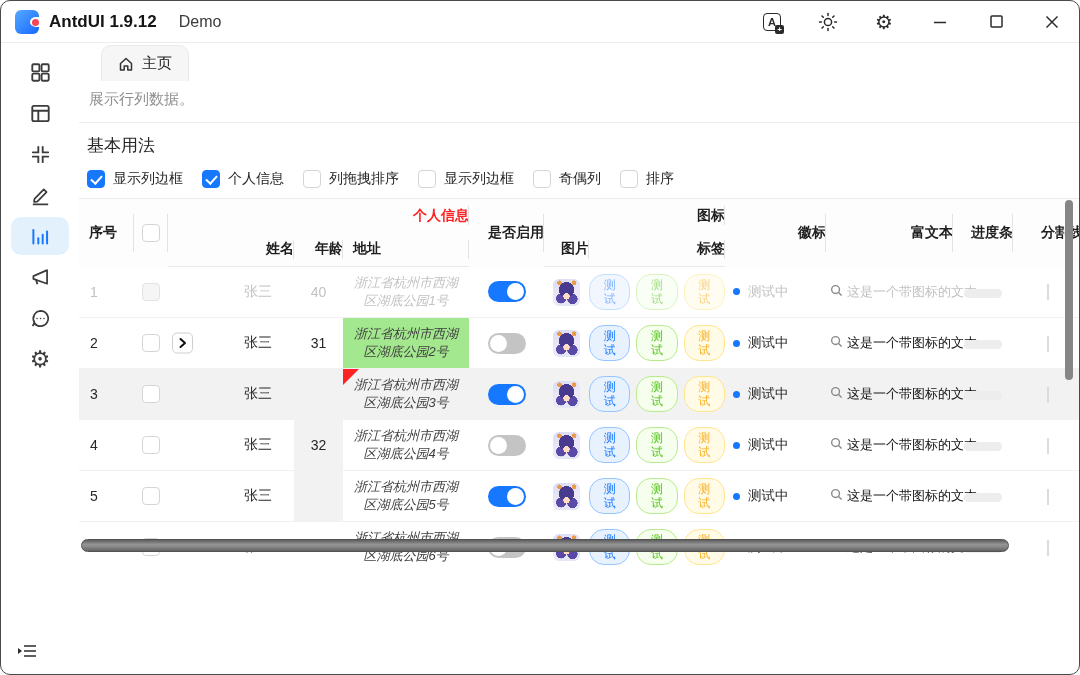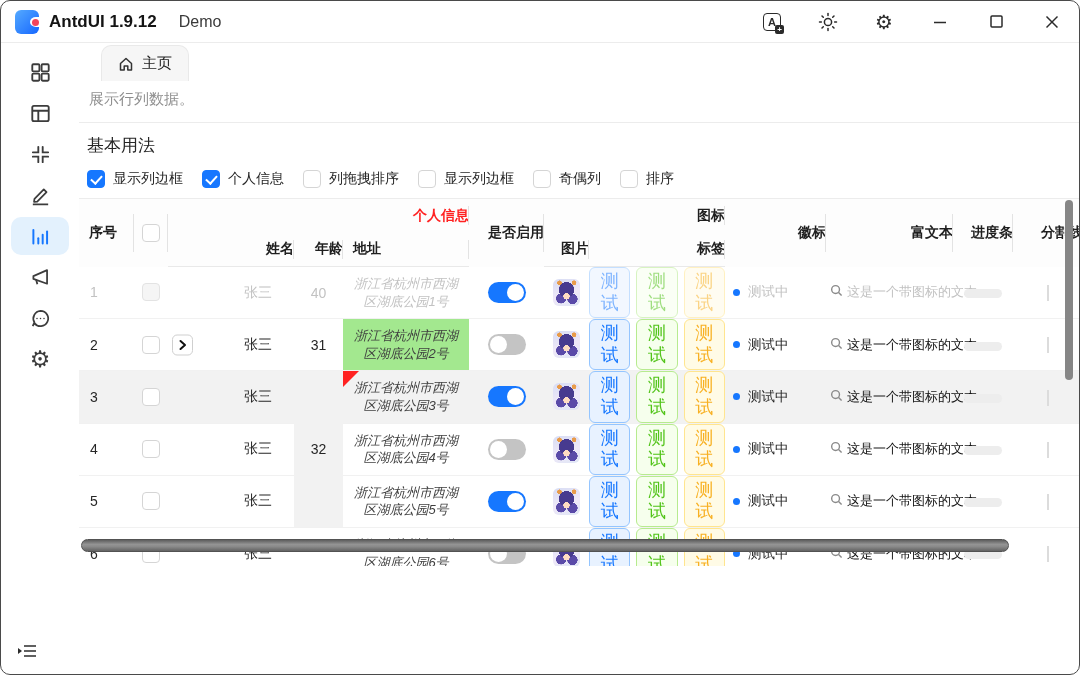--- a/index.html
+++ b/index.html
@@ -81,21 +81,21 @@
   .avatar{width:27px;height:27px;border-radius:6px;display:inline-block;vertical-align:middle;
     background:
       radial-gradient(circle at 24% 14%, #e89b4a 0 7%, transparent 8%),
       radial-gradient(circle at 78% 14%, #e89b4a 0 7%, transparent 8%),
       radial-gradient(circle at 50% 64%, #ffdcc2 0 14%, transparent 15%),
       radial-gradient(circle at 50% 40%, #473a8f 0 36%, transparent 37%),
       radial-gradient(circle at 30% 72%, #5a4aa8 0 18%, transparent 19%),
       radial-gradient(circle at 72% 74%, #5a4aa8 0 18%, transparent 19%),
       linear-gradient(160deg,#d7ddf4,#efe8f8 55%,#dfe6f5);}
   .tags-cell{display:flex;align-items:center;justify-content:center;gap:6px;}
-  .tag{font-size:18px;padding:3px 8px;border-radius:6px;border:1px solid;line-height:1.2;}
+  .tag{font-size:12px;padding:3px 8px;border-radius:15px;border:1px solid;line-height:1.2;}
   .badge-cell{display:flex;align-items:center;gap:8px;padding-left:8px;}
   .badge-dot{width:7px;height:7px;border-radius:50%;flex:0 0 7px;}
   .badge-label{font-size:13.5px;color:#1f1f1f;}
   .rich-cell{display:flex;align-items:center;gap:4px;padding-left:4px;}
   .rich-label{font-size:13px;color:#141414;white-space:nowrap;}
   .progress{width:38px;height:9px;border-radius:5px;background:#ededed;display:inline-block;vertical-align:middle;overflow:hidden;}
   .progress .fill{height:100%;border-radius:5px;}
   .vline{display:inline-block;width:2px;height:16px;background:#dcdcdc;vertical-align:middle;}
   .corner-marker{position:absolute;left:0;top:0;line-height:0;}
   

